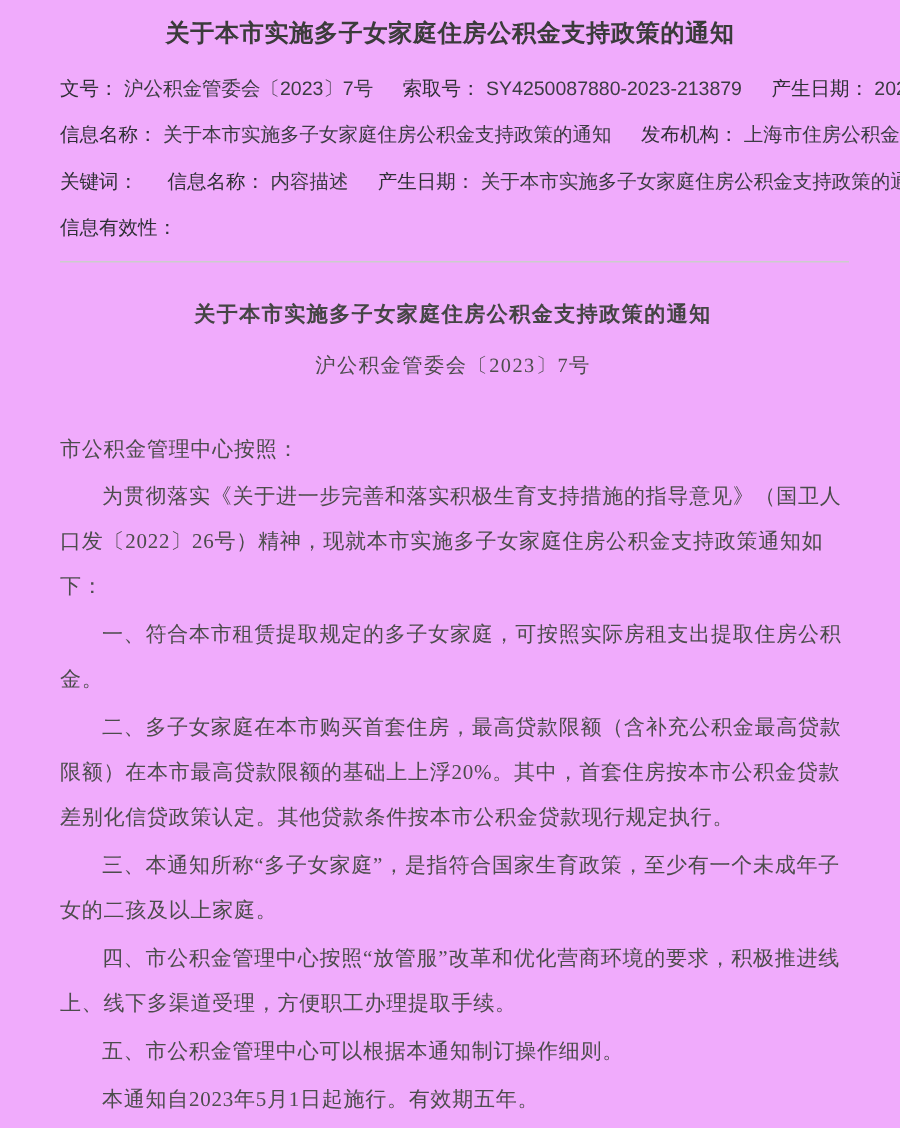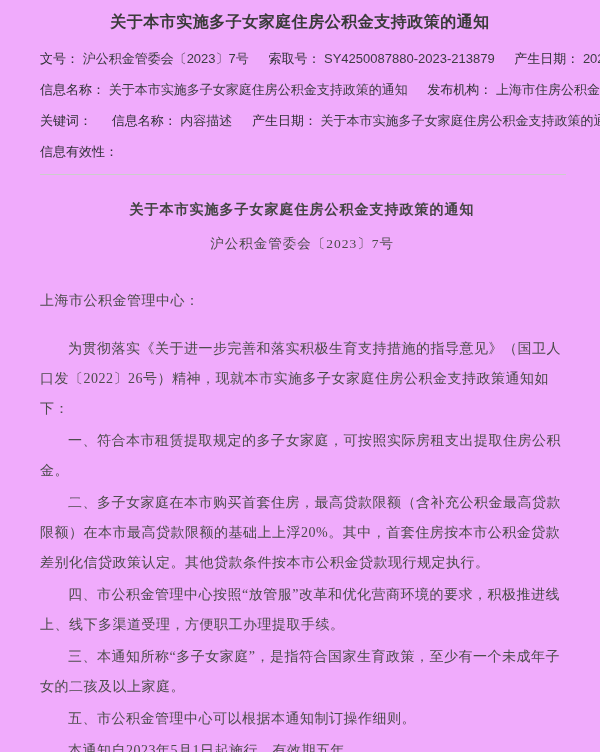--- a/index.html
+++ b/index.html
@@ -43,21 +43,21 @@
   .doc-title {
     text-align: center; font-size: 14px; font-weight: bold;
     color: #454545; margin: 26px 0 0; letter-spacing: 1px;
   }
   .doc-number {
     text-align: center; font-size: 13.5px;
     margin: 16px 0 0; letter-spacing: 1px;
   }
   .addressee { margin: 33px 0 0; line-height: 30px; }
   .para { text-indent: 2em; line-height: 30px; margin: 2px 0 0; }
-  .para.first { margin-top: 18px; }
+  .para.first { margin-top: 1px; }
 </style>
 </head>
 <body>
 
 <div class="page">
 
   <h1 class="top-title">关于本市实施多子女家庭住房公积金支持政策的通知</h1>
 
   <div class="meta">
     <div class="meta-row">
@@ -104,25 +104,25 @@
         <span class="val"></span>
       </span>
     </div>
   </div>
 
   <hr class="divider">
 
   <div class="article">
     <h2 class="doc-title">关于本市实施多子女家庭住房公积金支持政策的通知</h2>
     <p class="doc-number">沪公积金管委会〔2023〕7号</p>
-    <p class="addressee">上海市公积金管理中心：</p>
+    <p class="addressee">市公积金管理中心按照：</p>
 
     <p class="para first">为贯彻落实《关于进一步完善和落实积极生育支持措施的指导意见》（国卫人口发〔2022〕26号）精神，现就本市实施多子女家庭住房公积金支持政策通知如下：</p>
     <p class="para">一、符合本市租赁提取规定的多子女家庭，可按照实际房租支出提取住房公积金。</p>
     <p class="para">二、多子女家庭在本市购买首套住房，最高贷款限额（含补充公积金最高贷款限额）在本市最高贷款限额的基础上上浮20%。其中，首套住房按本市公积金贷款差别化信贷政策认定。其他贷款条件按本市公积金贷款现行规定执行。</p>
+    <p class="para">三、本通知所称“多子女家庭”，是指符合国家生育政策，至少有一个未成年子女的二孩及以上家庭。</p>
     <p class="para">四、市公积金管理中心按照“放管服”改革和优化营商环境的要求，积极推进线上、线下多渠道受理，方便职工办理提取手续。</p>
-    <p class="para">三、本通知所称“多子女家庭”，是指符合国家生育政策，至少有一个未成年子女的二孩及以上家庭。</p>
     <p class="para">五、市公积金管理中心可以根据本通知制订操作细则。</p>
     <p class="para">本通知自2023年5月1日起施行。有效期五年。</p>
 
   </div>
 
 </div>
 
 </body></html>

